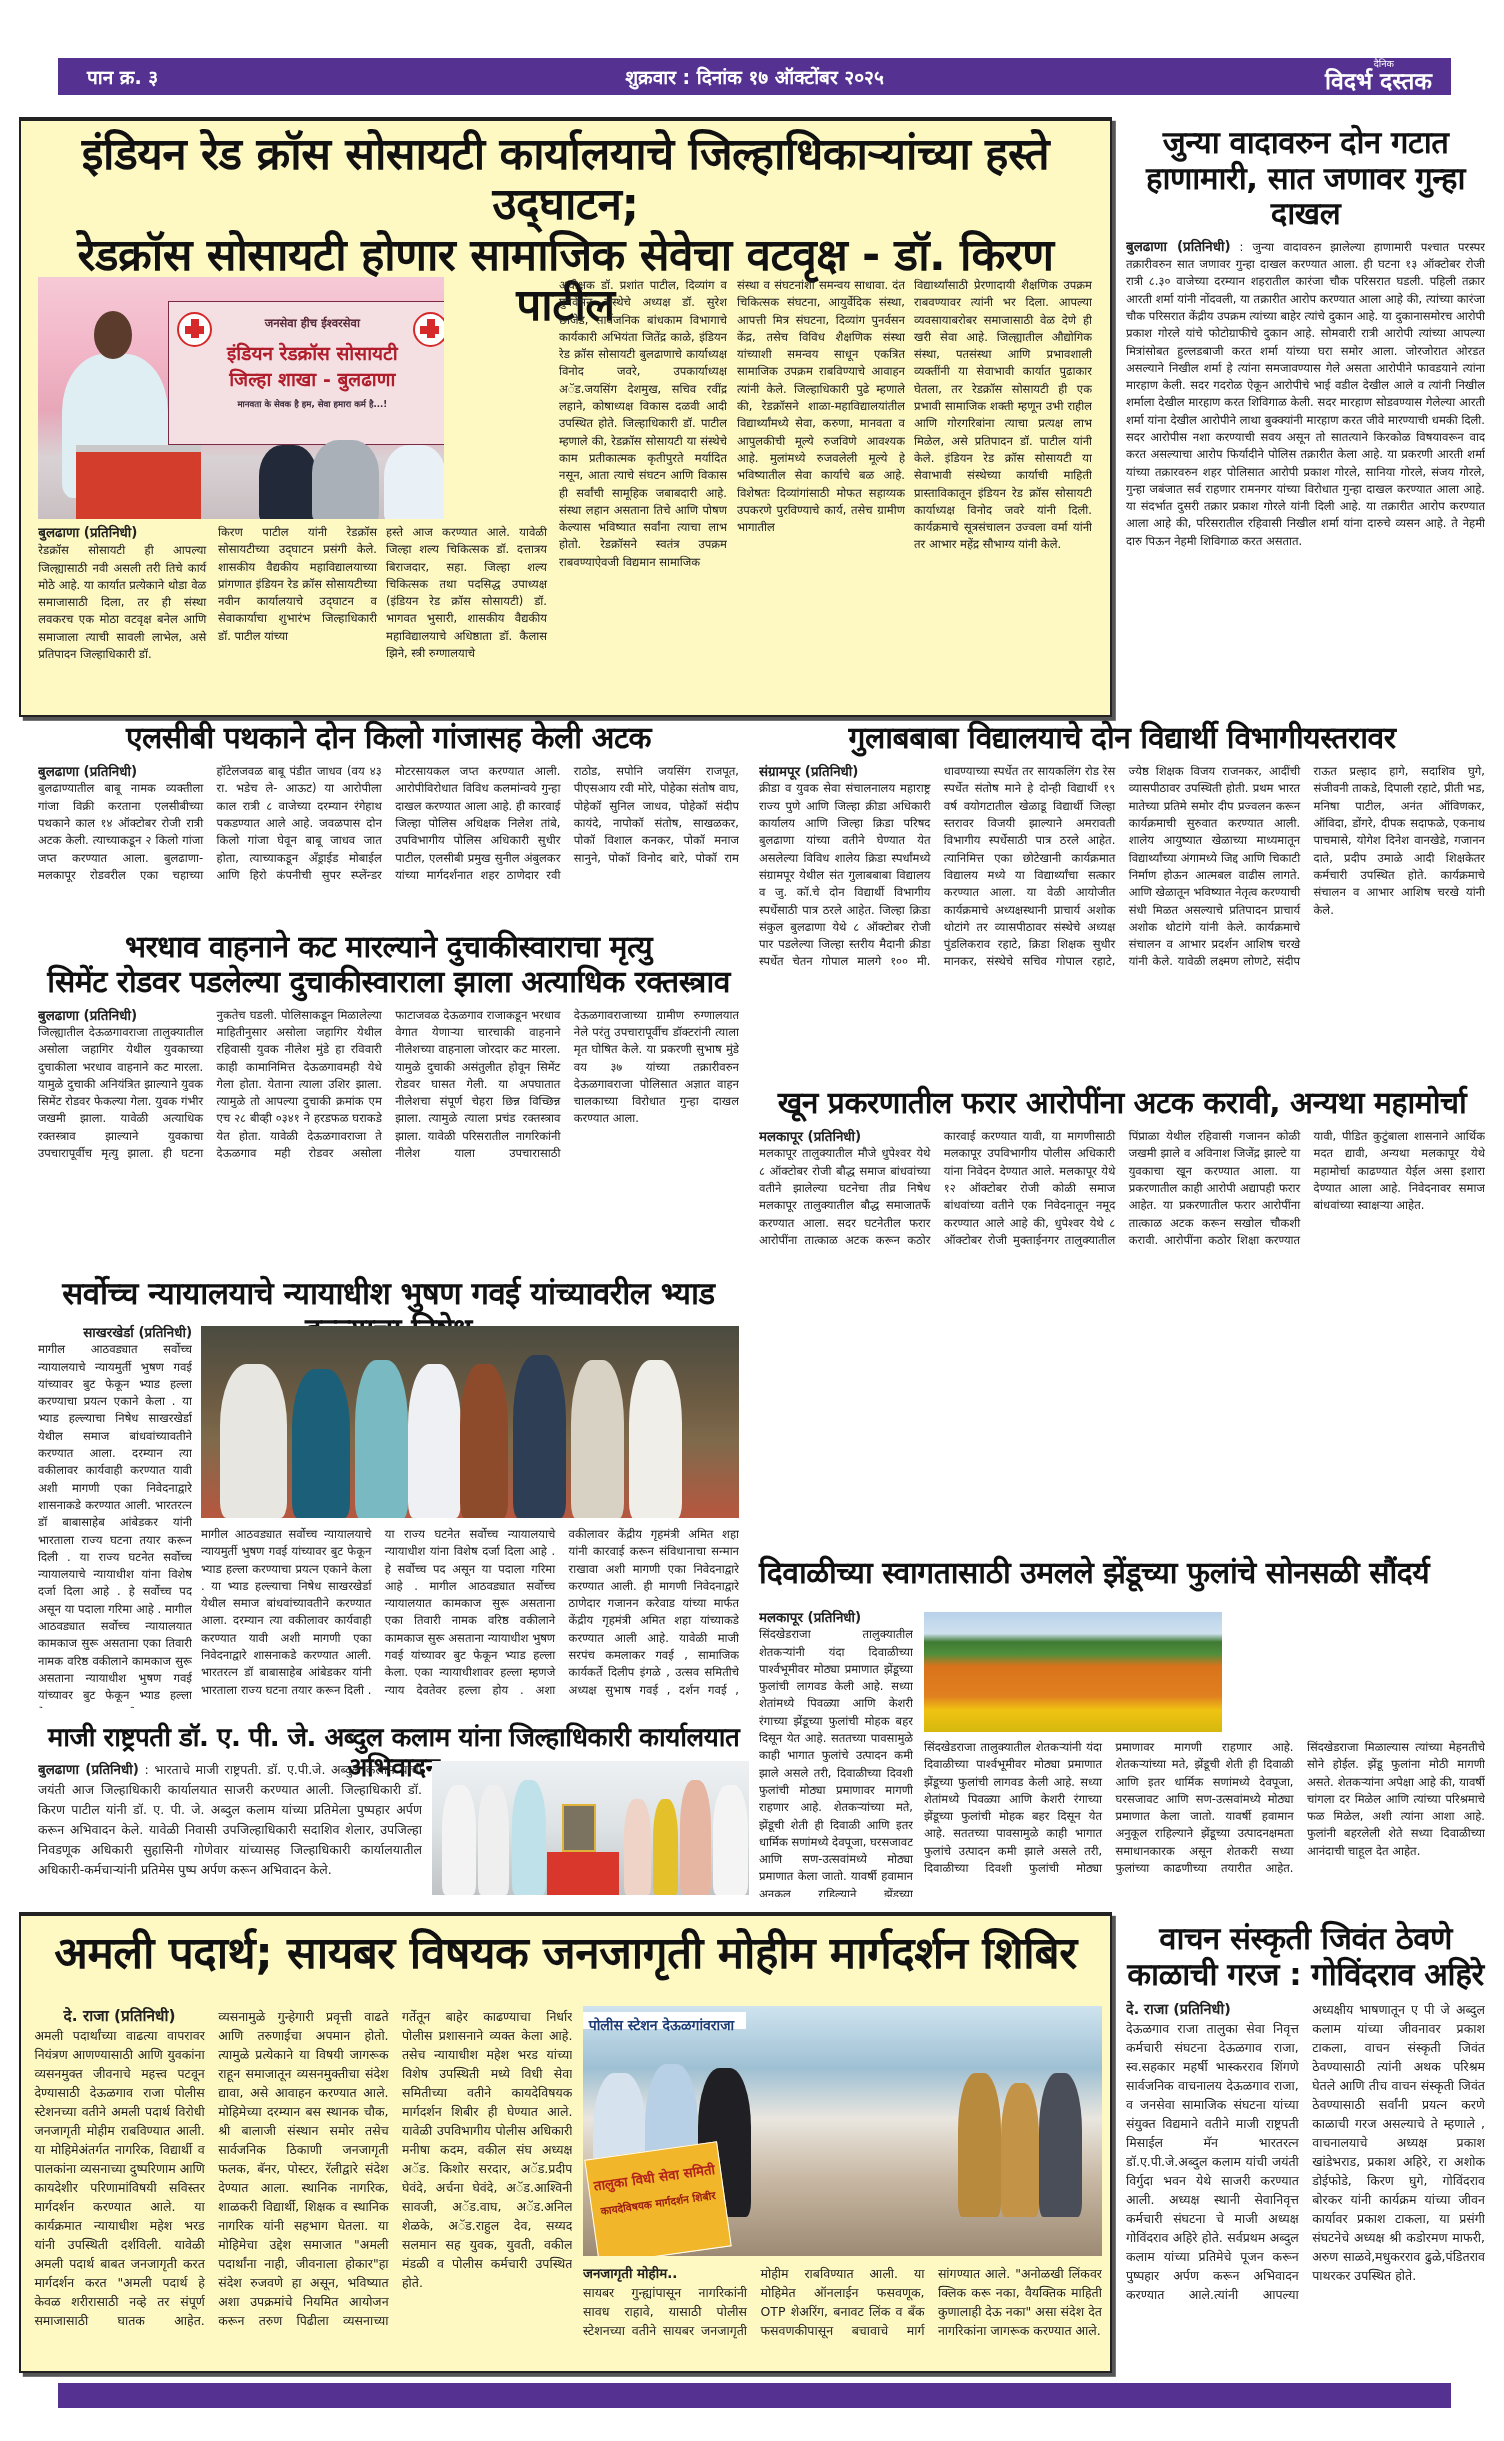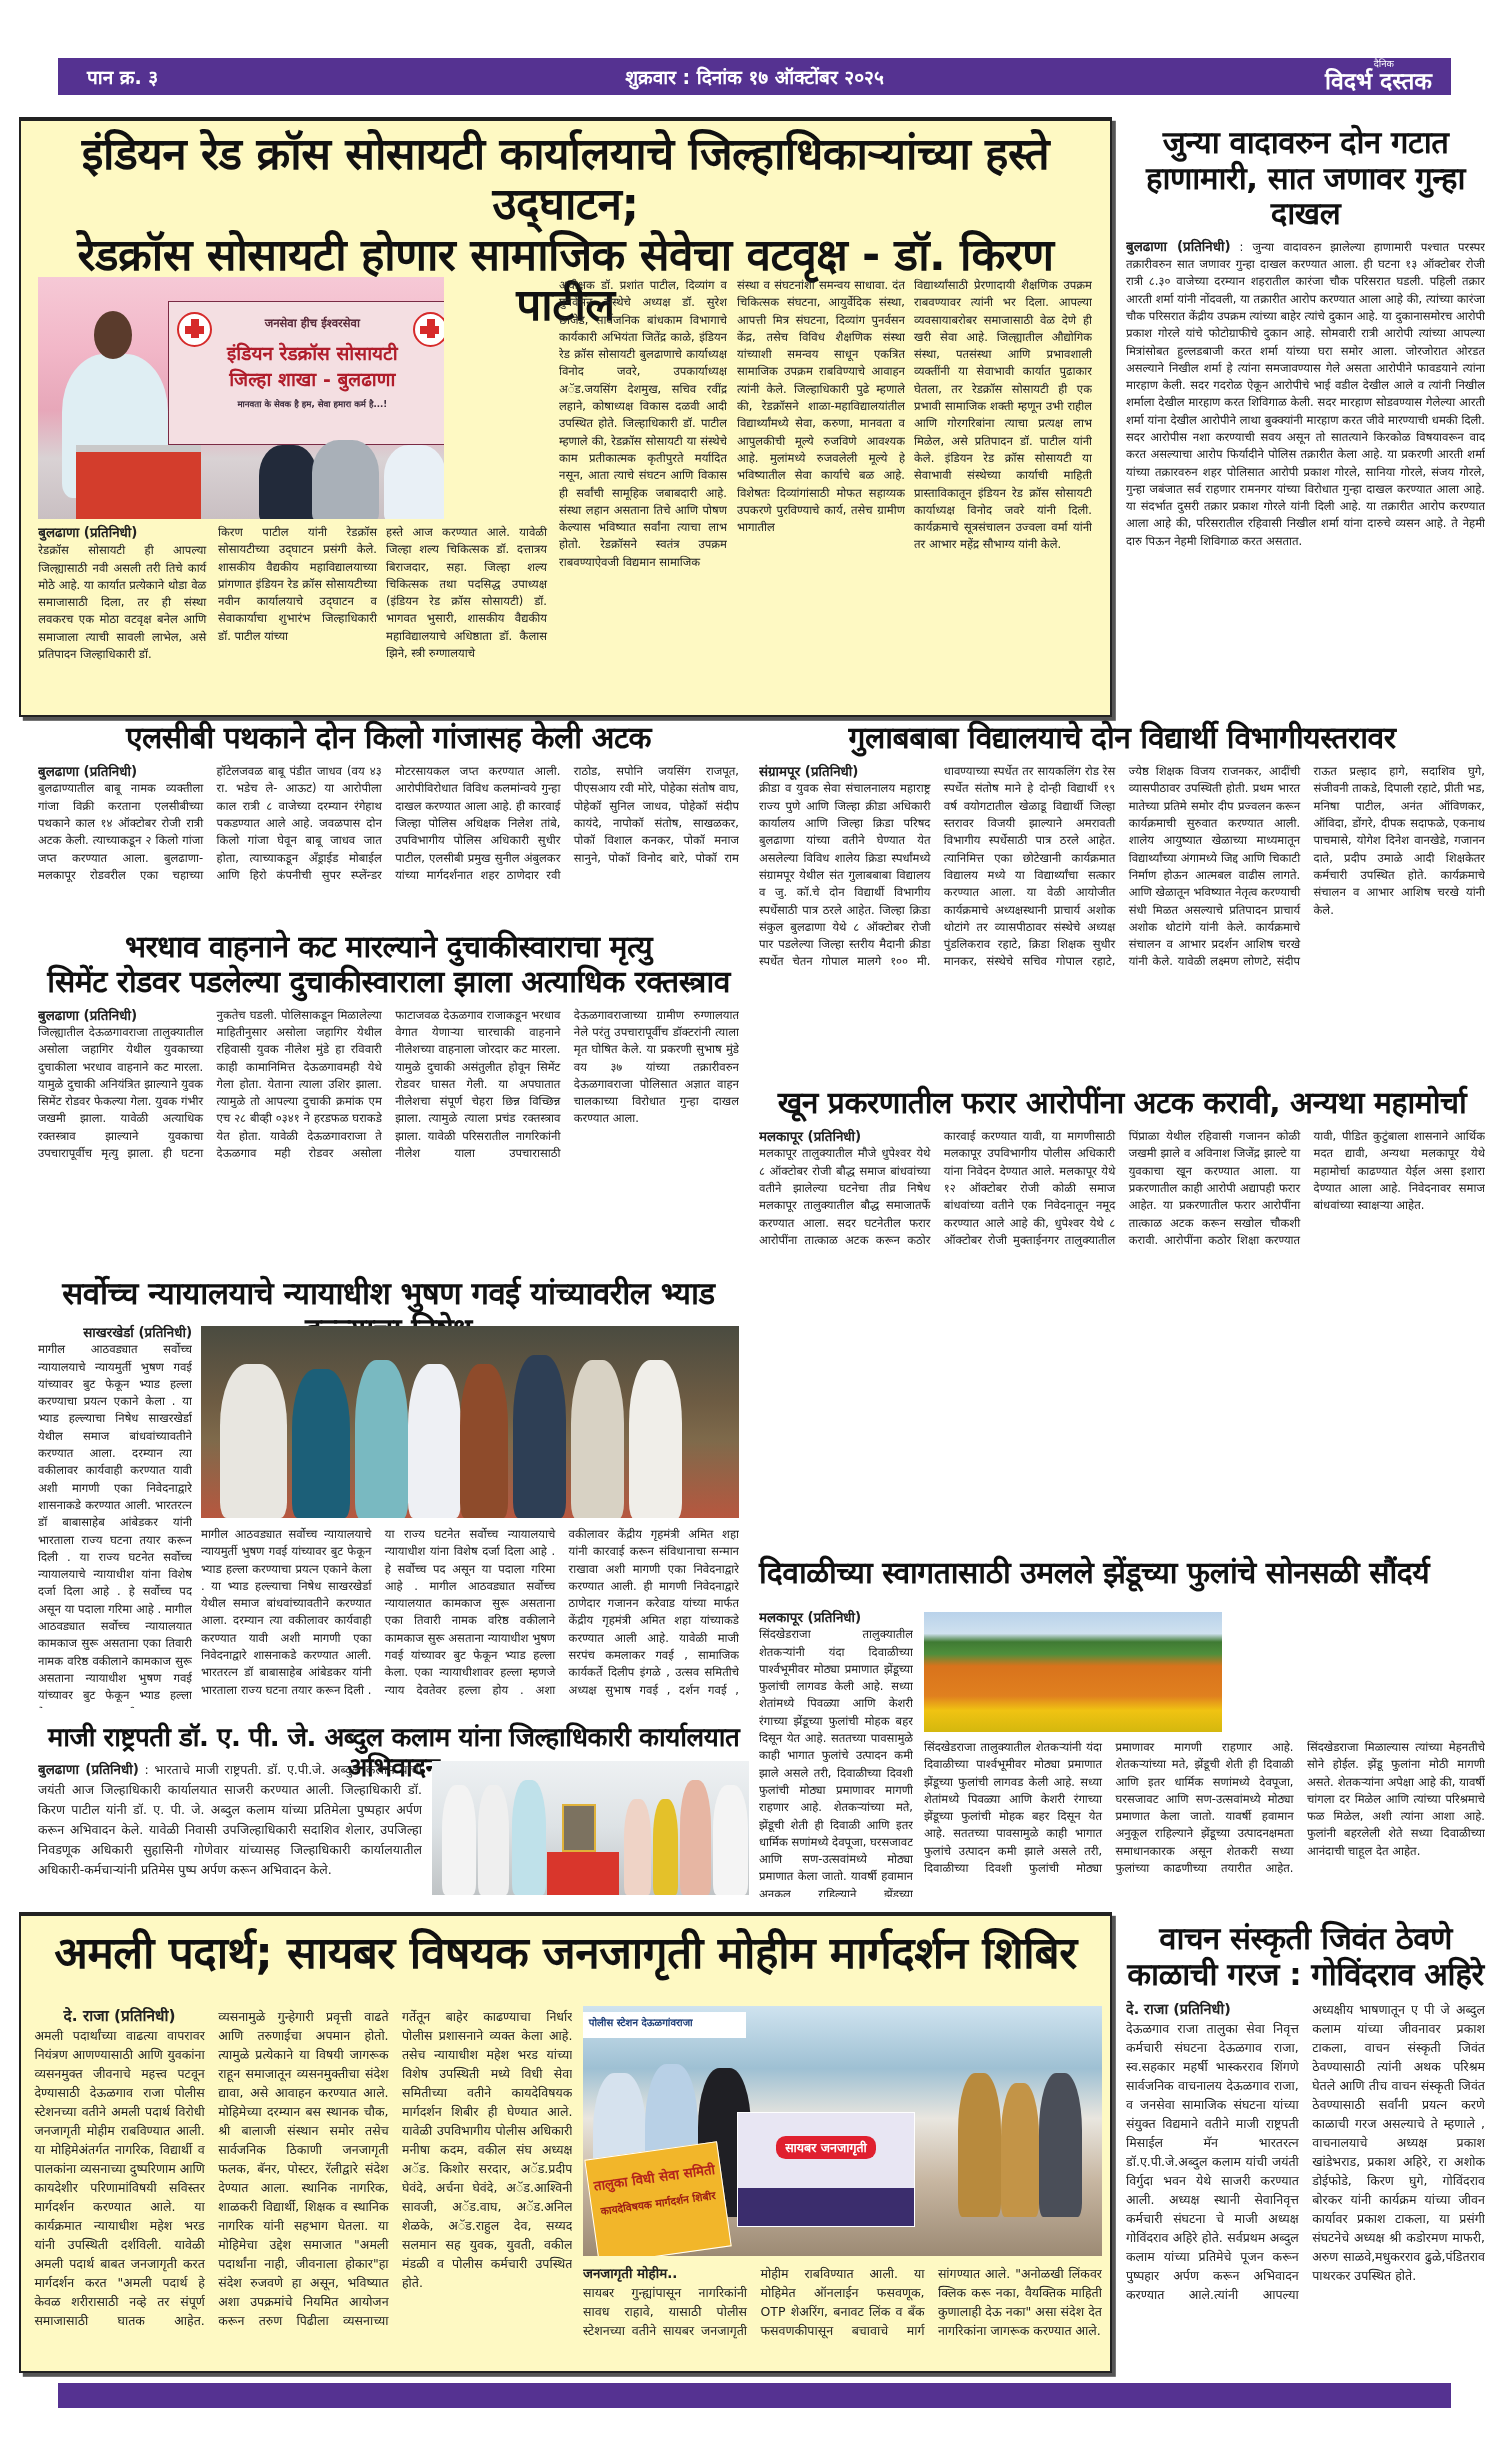--- a/index.html
+++ b/index.html
@@ -197,35 +197,31 @@
   </div>
 </div>
 
 <div class="abs boxed" style="left:19px; top:1912px; width:1093px; height:461px;">
   <div class="headline hl-xl" style="margin-top:11.5px;">अमली पदार्थ; सायबर विषयक जनजागृती मोहीम मार्गदर्शन शिबिर</div>
   <div class="abs body-text cols3" style="left:13.4px; top:91px; width:538px; height:360px; overflow:hidden; font-size:12.5px; line-height:19px;">
     <div class="dateline" style="font-size:15.4px; text-align:center;">दे. राजा (प्रतिनिधी)</div>
     <span>अमली पदार्थांच्या वाढत्या वापरावर नियंत्रण आणण्यासाठी आणि युवकांना व्यसनमुक्त जीवनाचे महत्त्व पटवून देण्यासाठी देऊळगाव राजा पोलीस स्टेशनच्या वतीने अमली पदार्थ विरोधी जनजागृती मोहीम राबविण्यात आली. या मोहिमेअंतर्गत नागरिक, विद्यार्थी व पालकांना व्यसनाच्या दुष्परिणाम आणि कायदेशीर परिणामांविषयी सविस्तर मार्गदर्शन करण्यात आले. या कार्यक्रमात न्यायाधीश महेश भरड यांनी उपस्थिती दर्शविली. यावेळी अमली पदार्थ बाबत जनजागृती करत मार्गदर्शन करत "अमली पदार्थ हे केवळ शरीरासाठी नव्हे तर संपूर्ण समाजासाठी घातक आहेत. व्यसनामुळे गुन्हेगारी प्रवृत्ती वाढते आणि तरुणाईचा अपमान होतो. त्यामुळे प्रत्येकाने या विषयी जागरूक राहून समाजातून व्यसनमुक्तीचा संदेश द्यावा, असे आवाहन करण्यात आले. मोहिमेच्या दरम्यान बस स्थानक चौक, श्री बालाजी संस्थान समोर तसेच सार्वजनिक ठिकाणी जनजागृती फलक, बॅनर, पोस्टर, रॅलीद्वारे संदेश देण्यात आला. स्थानिक नागरिक, शाळकरी विद्यार्थी, शिक्षक व स्थानिक नागरिक यांनी सहभाग घेतला. या मोहिमेचा उद्देश समाजात "अमली पदार्थांना नाही, जीवनाला होकार"हा संदेश रुजवणे हा असून, भविष्यात अशा उपक्रमांचे नियमित आयोजन करून तरुण पिढीला व्यसनाच्या गर्तेतून बाहेर काढण्याचा निर्धार पोलीस प्रशासनाने व्यक्त केला आहे. तसेच न्यायाधीश महेश भरड यांच्या विशेष उपस्थिती मध्ये विधी सेवा समितीच्या वतीने कायदेविषयक मार्गदर्शन शिबीर ही घेण्यात आले. यावेळी उपविभागीय पोलीस अधिकारी मनीषा कदम, वकील संघ अध्यक्ष अॅड. किशोर सरदार, अॅड.प्रदीप घेवंदे, अर्चना घेवंदे, अॅड.आश्विनी सावजी, अॅड.वाघ, अॅड.अनिल शेळके, अॅड.राहुल देव, सय्यद सलमान सह युवक, युवती, वकील मंडळी व पोलीस कर्मचारी उपस्थित होते.</span>
   </div>
   <div class="photo ph-rally" style="left:562px; top:90px; width:519px; height:250px;">
-    <div style="position:absolute; left:0; top:5.8px; width:163px; height:26px; background:#fff; color:#1c3d78; font-size:10px; font-weight:bold; padding:2.9px 5.8px;">पोलीस स्टेशन देऊळगांवराजा</div>
+    <div style="position:absolute; left:0; top:5.8px; width:163px; height:17px; background:#fff; color:#1c3d78; font-size:14px; font-weight:bold; padding:2.9px 5.8px;">पोलीस स्टेशन देऊळगांवराजा</div>
     <div class="person" style="left:9.6px; top:67px; width:53px; height:144px; background:#d6e2ee;"></div>
     <div class="person" style="left:62px; top:58px; width:53px; height:154px; background:#b8d0e6;"></div>
     <div class="person" style="left:115px; top:62px; width:53px; height:149px; background:#1f1f24;"></div>
     <div class="person" style="left:375px; top:67px; width:43px; height:144px; background:#b88a3d;"></div>
     <div class="person" style="left:418px; top:77px; width:38px; height:134px; background:#c39447;"></div>
     <div class="person" style="left:456px; top:67px; width:43px; height:144px; background:#4a4e58;"></div>
     <div style="position:absolute; left:7.7px; top:144px; width:134px; height:106px; background:#f2b62a; border:1.9px solid #fff; transform:rotate(-8deg); text-align:center; color:#b3231d; font-weight:bold;">
       <div style="font-size:13.4px; margin-top:17.3px;">तालुका विधी सेवा समिती</div>
       <div style="font-size:10.6px; margin-top:9.6px; color:#9b1b15;">कायदेविषयक मार्गदर्शन शिबीर</div>
     </div>
-    <div style="position:absolute; left:154px; top:106px; width:178px; height:115px; background:#e8e6f3; border:1.9px solid #fff; text-align:center;">
-      <div style="display:inline-block; margin-top:23px; background:#e0202f; color:#fff; font-size:12.5px; font-weight:bold; padding:2.9px 9.6px; border-radius:9.6px;">सायबर जनजागृती</div>
-      <div style="position:absolute; left:0; right:0; bottom:0; height:38px; background:#3b2d6d;"></div>
-    </div>
   </div>
   <div class="abs body-text cols3" style="left:562px; top:348px; width:519px; height:104px; overflow:hidden; font-size:12.5px; line-height:19px;">
     <div class="dateline" style="text-align:left;">जनजागृती मोहीम..</div>
     <span>सायबर गुन्ह्यांपासून नागरिकांनी सावध राहावे, यासाठी पोलीस स्टेशनच्या वतीने सायबर जनजागृती मोहीम राबविण्यात आली. या मोहिमेत ऑनलाईन फसवणूक, OTP शेअरिंग, बनावट लिंक व बँक फसवणकीपासून बचावाचे मार्ग सांगण्यात आले. "अनोळखी लिंकवर क्लिक करू नका, वैयक्तिक माहिती कुणालाही देऊ नका" असा संदेश देत नागरिकांना जागरूक करण्यात आले.</span>
   </div>
 </div>
 
 <div class="abs" style="left:1126px; top:1921px; width:359px; height:452px;">
   <div class="headline hl-md">वाचन संस्कृती जिवंत ठेवणे</div>
   <div class="headline hl-md">काळाची गरज : गोविंदराव अहिरे</div>

